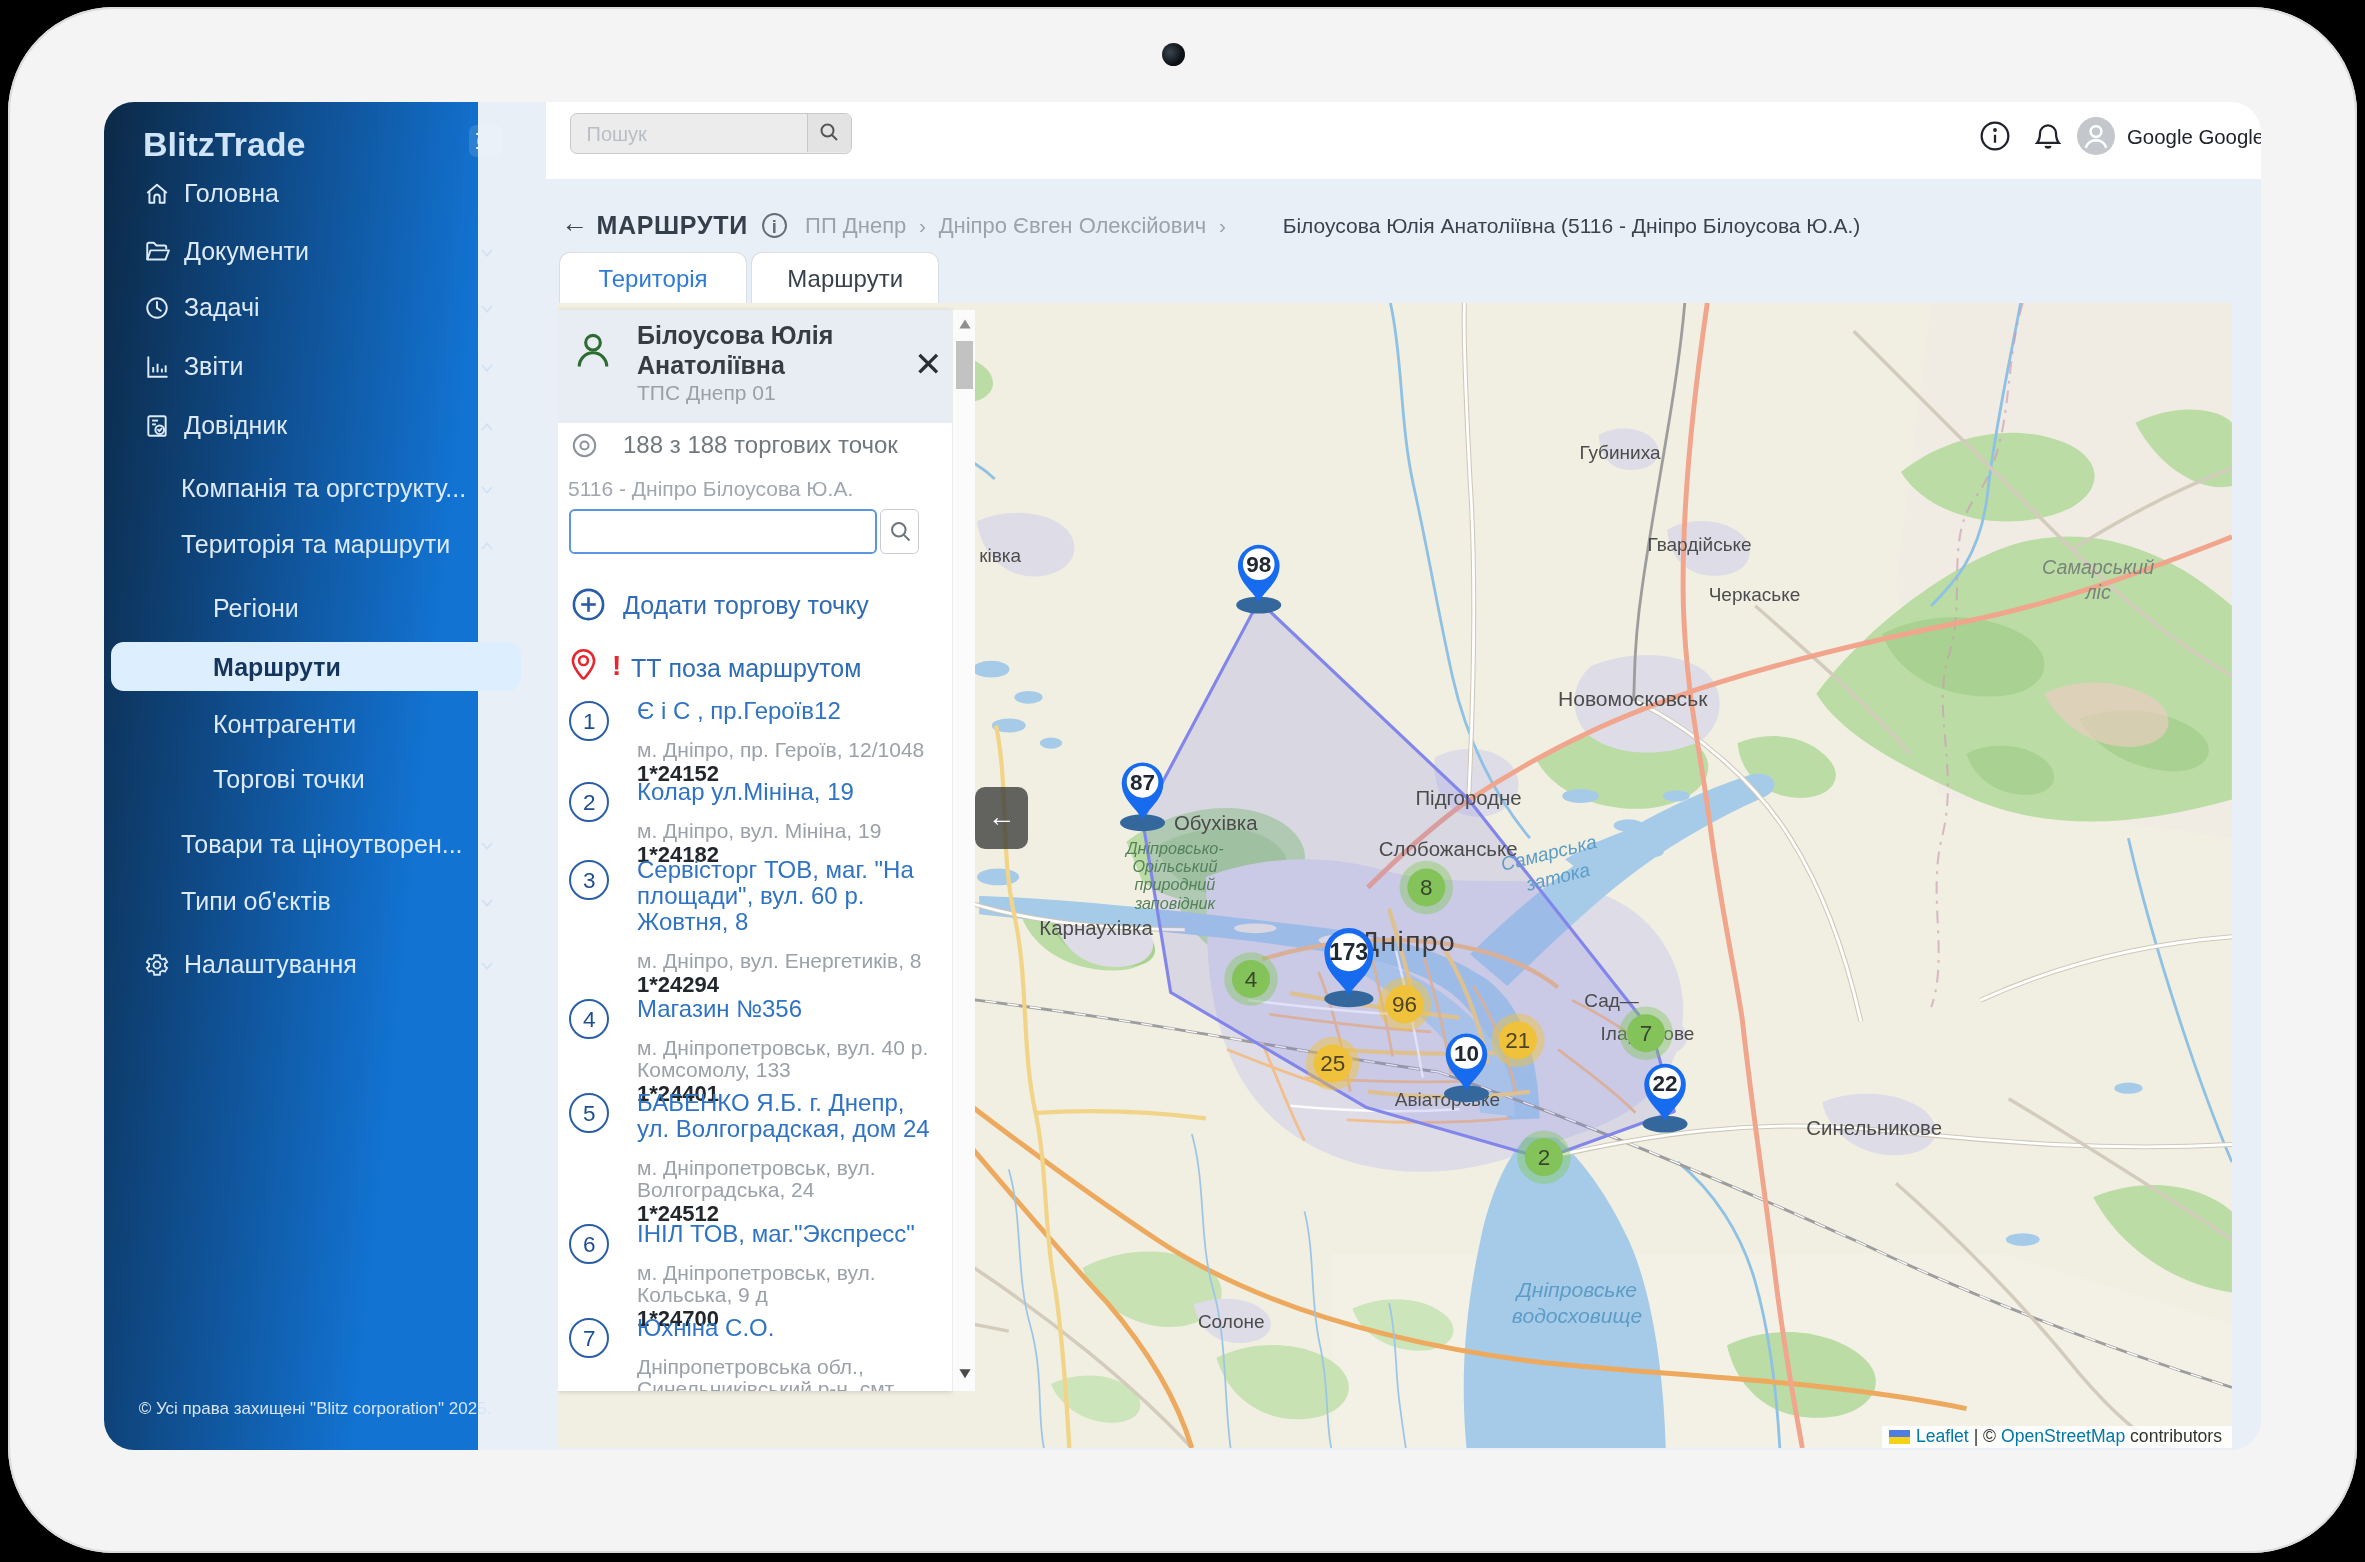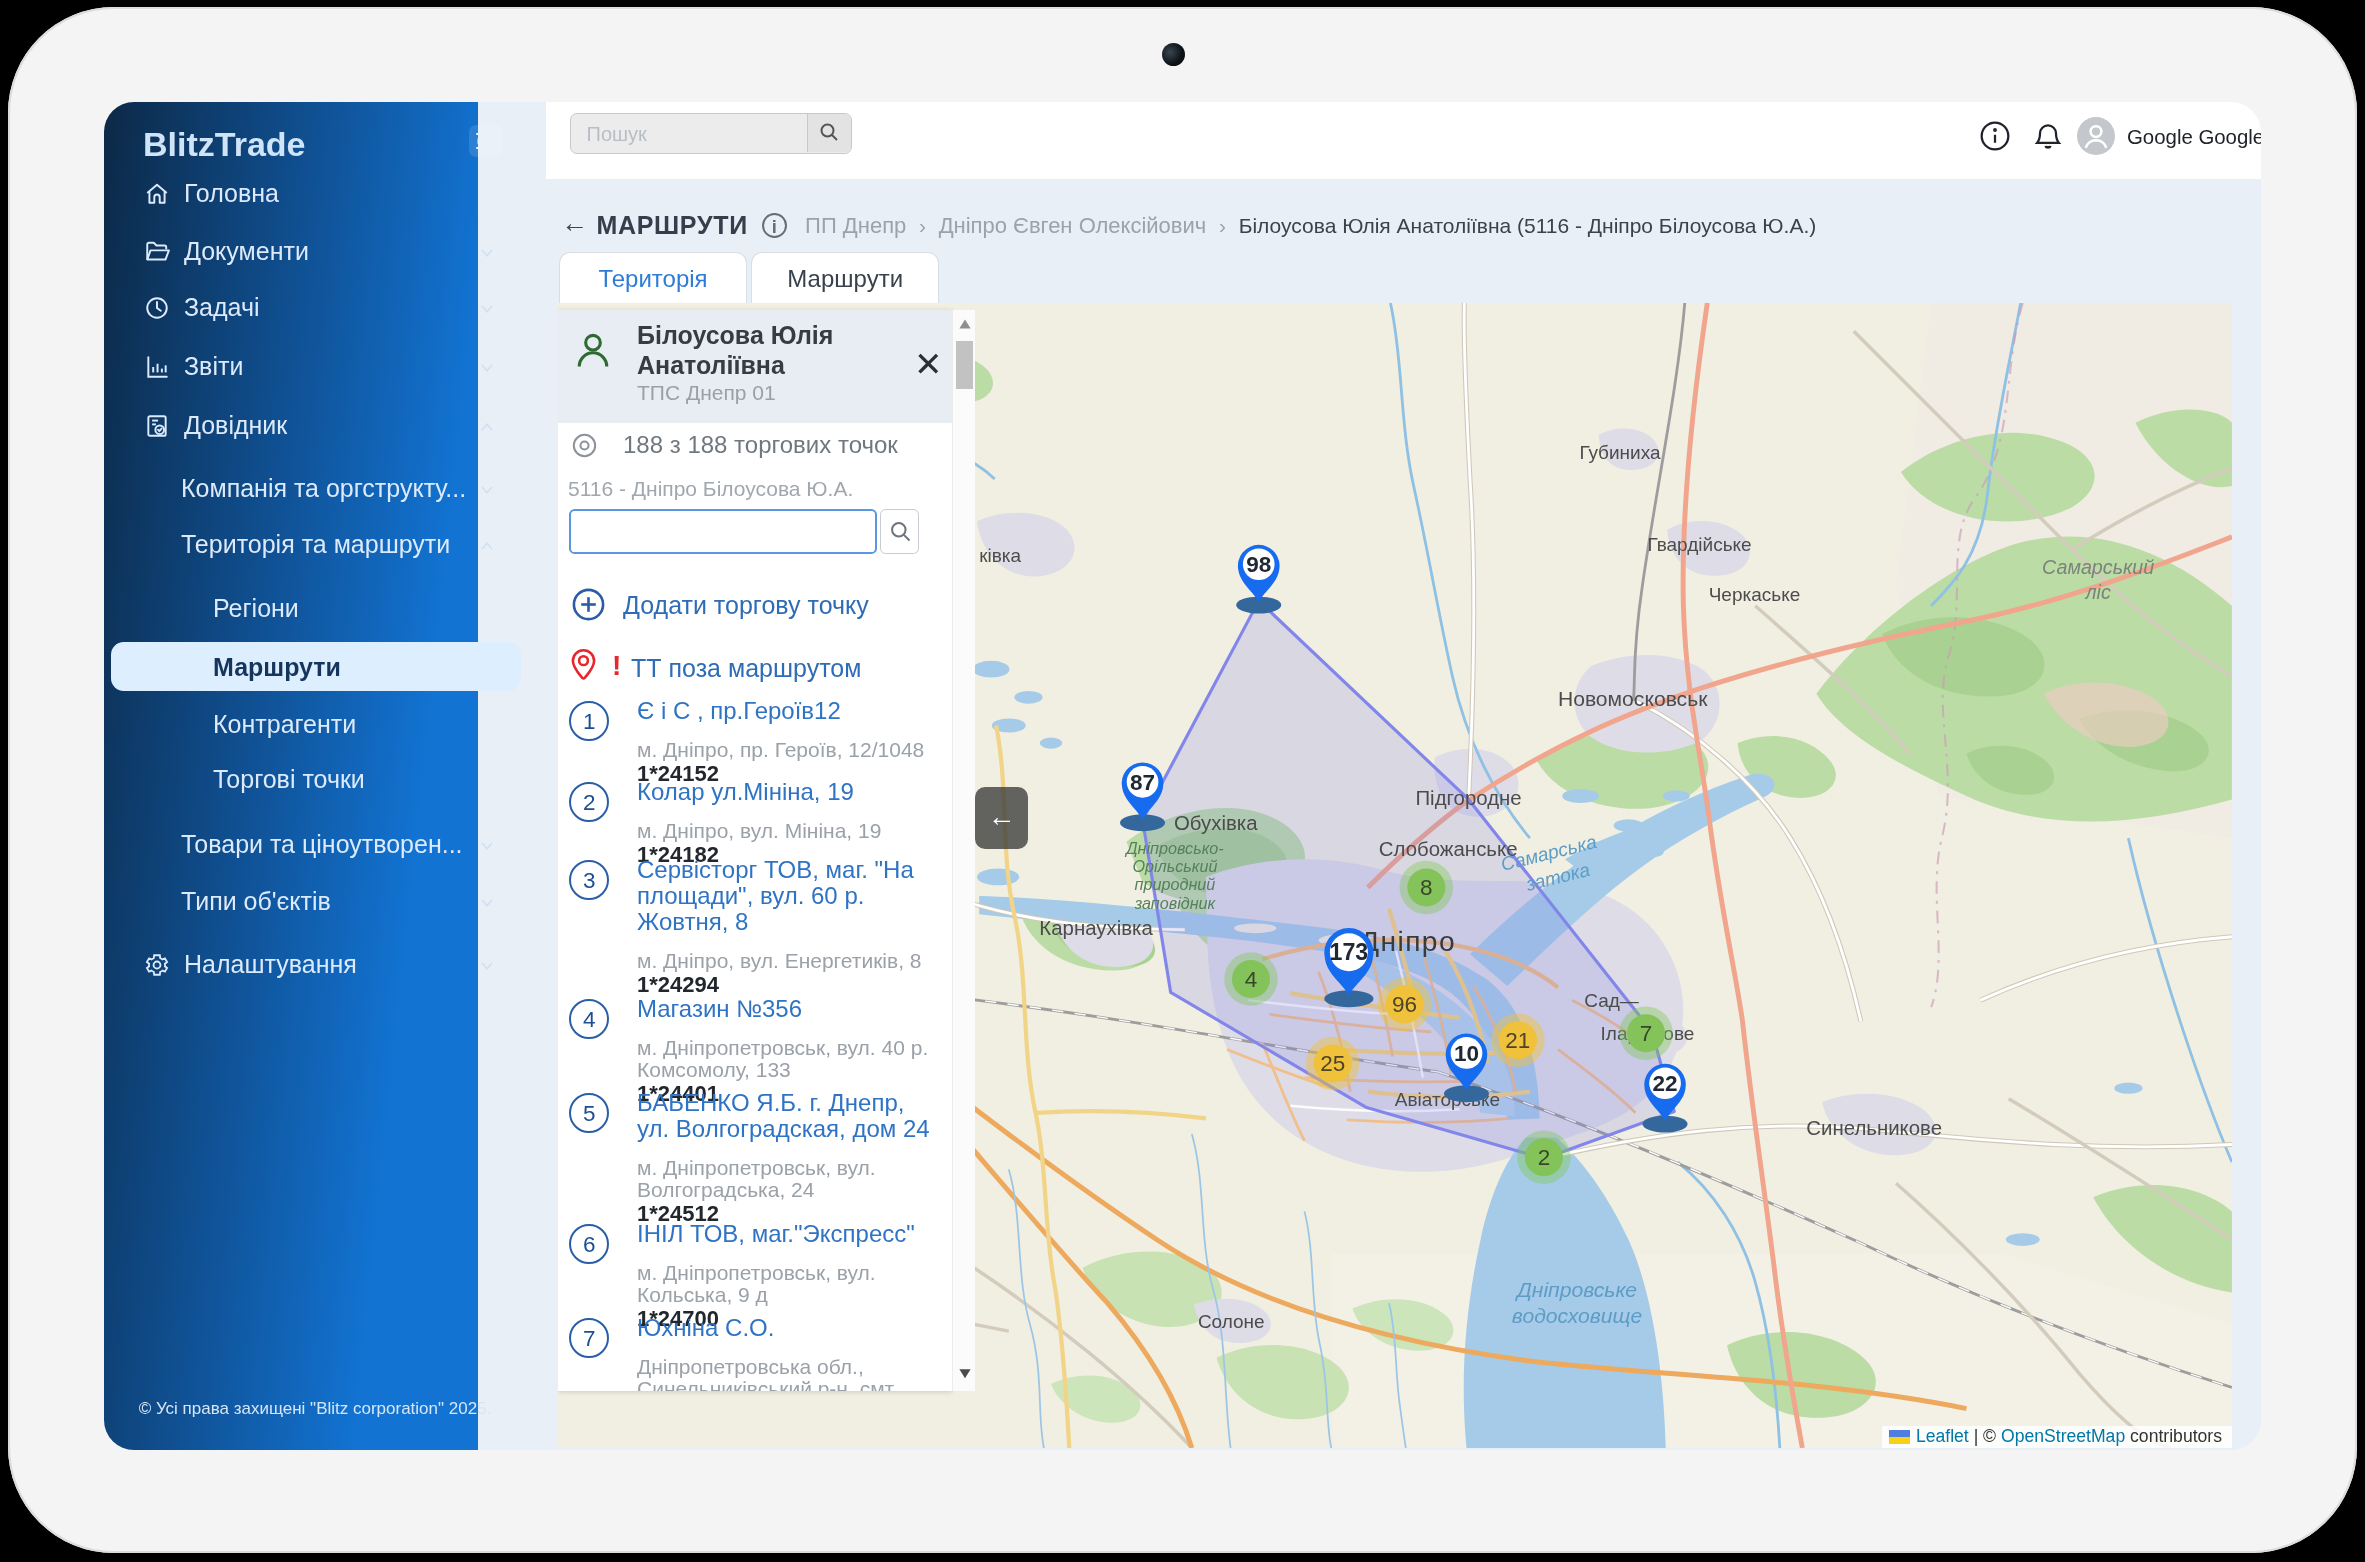--- a/index.html
+++ b/index.html
@@ -29,21 +29,21 @@
 .avatar { position:absolute; left:1531px; top:15px; width:38px; height:38px; border-radius:50%; background:#c4c8cc; }
 .gname { position:absolute; left:1581px; top:24px; font-size:20.4px; color:#20242a; }
 
 .content { position:absolute; left:422px; top:77px; width:1735px; height:1271px; background:#e9eff7; border-radius:0 0 30px 0; }
 .crumbs { position:absolute; left:35px; top:31px; height:31px; display:flex; align-items:center; white-space:nowrap; }
 .crumbs .back { font-size:27px; color:#3c4650; margin-right:8.4px; margin-top:-4.2px; }
 .crumbs .h1 { font-size:25px; font-weight:bold; color:#343f4b; letter-spacing:0.7px; margin-right:14px; }
 .crumbs .info { width:25px; height:25px; border:2.1px solid #646e78; border-radius:50%; color:#646e78; font-size:18.3px; text-align:center; line-height:23px; font-weight:bold; margin-right:18.3px; }
 .crumbs .g { font-size:22px; color:#9aa2ac; }
 .crumbs .sep { font-size:21px; color:#9aa2ac; margin:0 12.7px; }
-.crumbs .d { font-size:21px; color:#39424d; }
+.crumbs .d { font-size:21px; color:#39424d;margin-left:44px; }
 .tabs { position:absolute; left:33px; top:73px; height:52px; display:flex; }
 .tab { width:188px; height:52px; background:#fff; border:1.4px solid #d9dee4; border-bottom:none; border-radius:11.3px 11.3px 0 0; text-align:center; font-size:24px; line-height:51px; }
 .tab.on { color:#2e7cd6; }
 .tab.off { color:#39424c; margin-left:4.2px; }
 
 .map { position:absolute; left:454px; top:201px; width:1674px; height:1145px; background:#f2f0e3; overflow:hidden; }
 .attr { position:absolute; right:0; bottom:0; height:22.5px; background:rgba(255,255,255,0.82); font-size:17.6px; color:#333; padding:0 10px 0 7px; display:flex; align-items:center; }
 .attr a { color:#0078a8; }
 .flag { display:inline-block; width:21px; height:14px; margin-right:5.6px; background:linear-gradient(#4e7fe0 50%, #f7d117 50%); }
 .mcollapse { position:absolute; left:417px; top:484px; width:53px; height:62px; background:rgba(58,58,58,0.78); border-radius:10px; color:#fff; font-size:28px; text-align:center; line-height:59px; }

